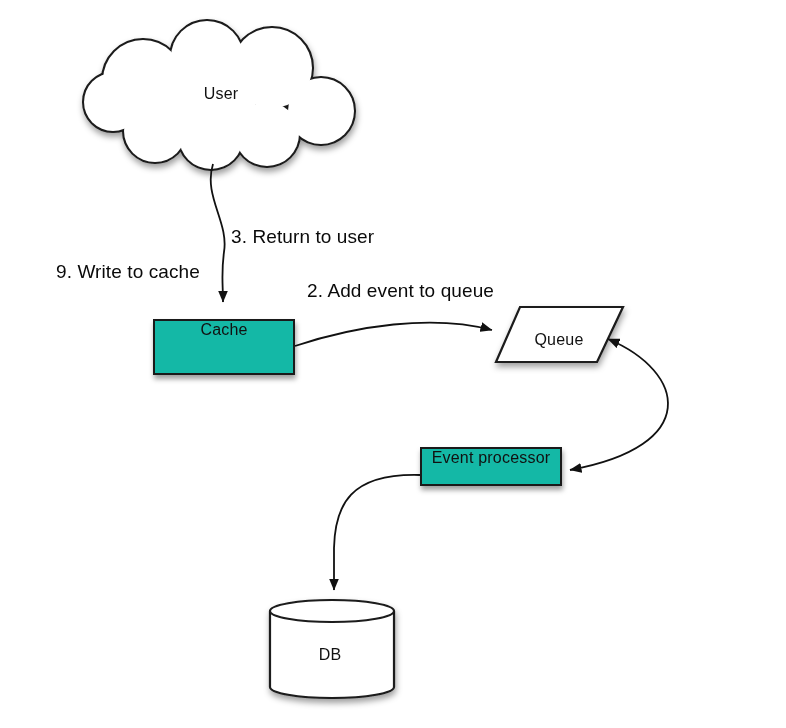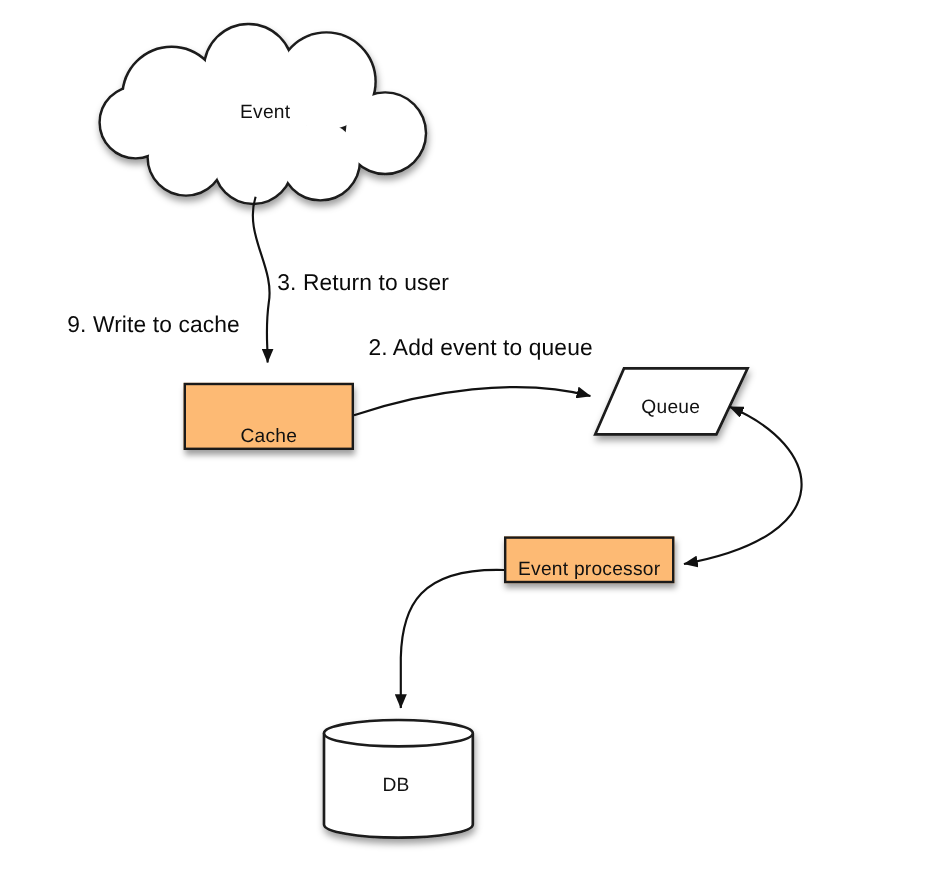--- a/index.html
+++ b/index.html
@@ -17,25 +17,25 @@
   }
   .layer {
     position: absolute;
     left: 0;
     top: 0;
   }
   
   .rect-node {
     position: absolute;
     box-sizing: border-box;
-    background: #fdba74;
+    background: #14b8a6;
     border: 2.4px solid #1a1a1a;
     box-shadow: 1px 4px 5px rgba(0,0,0,0.38);
     display: flex;
-    align-items: flex-end;
+    align-items: flex-start;
     justify-content: center;
     font-size: 16px;
     font-weight: 500;
     color: #111111;
     letter-spacing: 0.2px;
   }
   .node-cache { left: 153px; top: 319px; width: 142px; height: 56px; }
   .node-event { left: 420px; top: 447px; width: 142px; height: 39px; }
 
   
@@ -122,21 +122,21 @@
     <path d="M 420,475 C 350,473 335,505 334,548 C 334,570 334,580 334,590" class="connector" marker-end="url(#ah)"></path>
   </svg>
 
   <div class="rect-node node-cache">
     <span>Cache</span>
   </div>
   <div class="rect-node node-event">
     <span>Event processor</span>
   </div>
 
-  <div class="shape-label label-user">Event</div>
+  <div class="shape-label label-user">User</div>
   <div class="shape-label label-queue">Queue</div>
   <div class="shape-label label-db">DB</div>
 
   <div class="annotation ann-step1">9. Write to cache</div>
   <div class="annotation ann-step3">3. Return to user</div>
   <div class="annotation ann-step2">2. Add event to queue</div>
 
 </div>
 
 </body></html>

